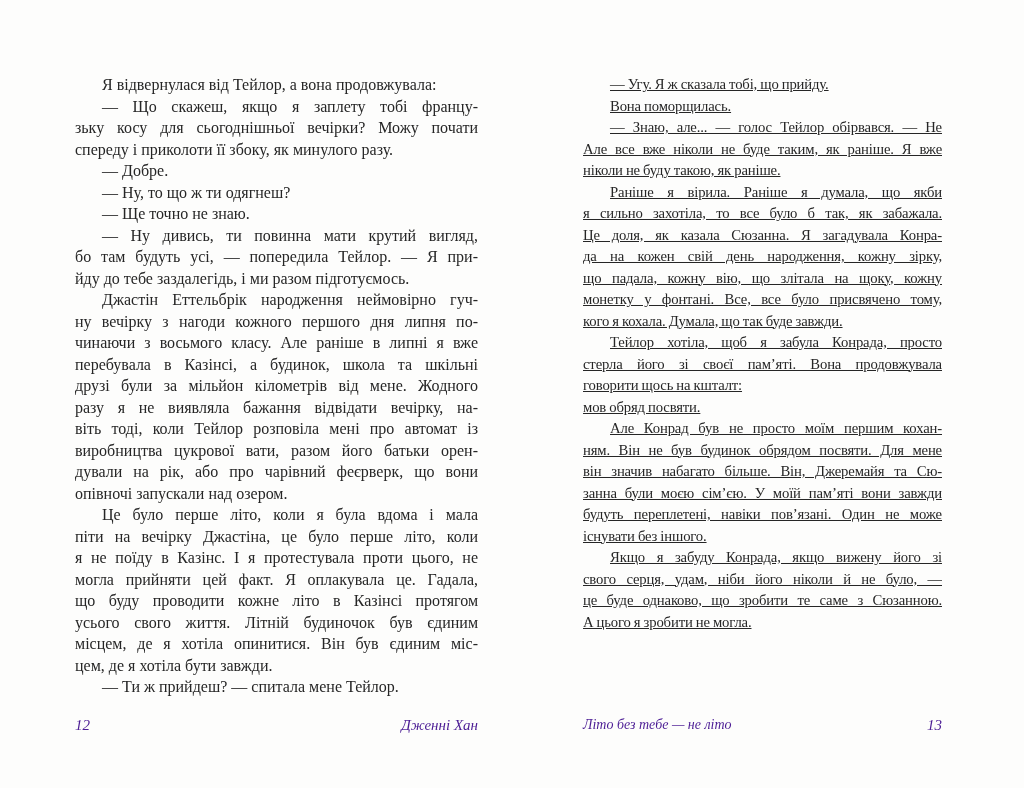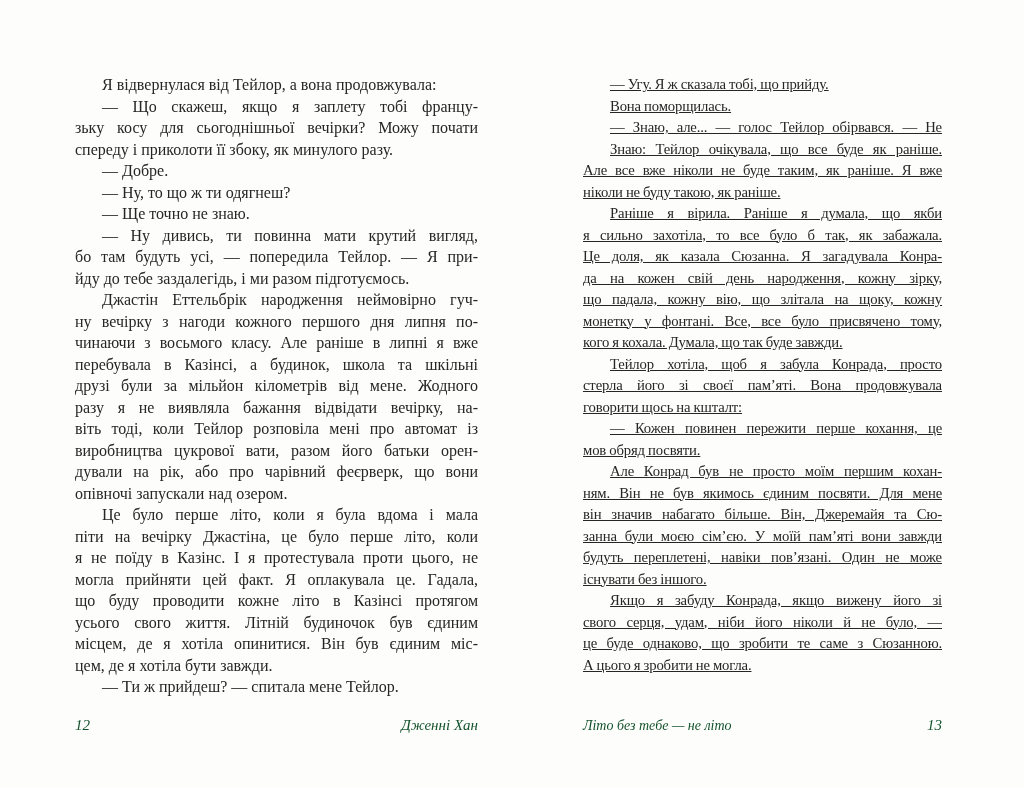--- a/index.html
+++ b/index.html
@@ -33,24 +33,24 @@
     text-align-last:justify;
     white-space:normal;
   }
   .line.first{text-indent:27px;}
   .line.last{text-align-last:left;}
   .footer{
     position:absolute;
     top:717px;
     display:flex;
     justify-content:space-between;
-    align-items:flex-end;
+    align-items:flex-start;
     font-style:italic;
     font-size:15px;
-    color:#14532d;
+    color:#4c1d95;
   }
   .footer-left{left:75px;width:403px;}
   .footer-right{left:583px;width:359px;font-size:14px;}
   .pagenum{font-size:15px;}
 </style>
 </head>
 <body>
 
 <div class="page page-left">
   <div class="page-text" id="left-text">
@@ -88,37 +88,35 @@
     <span class="pagenum">12</span>
     <span>Дженні Хан</span>
   </div>
 </div>
 
 <div class="page page-right">
   <div class="page-text" id="right-text">
       <div class="line first last">— Угу. Я ж сказала тобі, що прийду.</div>
       <div class="line first last">Вона поморщилась.</div>
       <div class="line first">— Знаю, але... — голос Тейлор обірвався. — Не</div>
-      <div class="line first">Знаю: Тейлор очікувала, що все буде як раніше.</div>
       <div class="line">Але все вже ніколи не буде таким, як раніше. Я вже</div>
       <div class="line last">ніколи не буду такою, як раніше.</div>
       <div class="line first">Раніше я вірила. Раніше я думала, що якби</div>
       <div class="line">я сильно захотіла, то все було б так, як забажала.</div>
       <div class="line">Це доля, як казала Сюзанна. Я загадувала Конра-</div>
       <div class="line">да на кожен свій день народження, кожну зірку,</div>
       <div class="line">що падала, кожну вію, що злітала на щоку, кожну</div>
       <div class="line">монетку у фонтані. Все, все було присвячено тому,</div>
       <div class="line last">кого я кохала. Думала, що так буде завжди.</div>
       <div class="line first">Тейлор хотіла, щоб я забула Конрада, просто</div>
       <div class="line">стерла його зі своєї пам’яті. Вона продовжувала</div>
       <div class="line last">говорити щось на кшталт:</div>
-      <div class="line first">— Кожен повинен пережити перше кохання, це</div>
       <div class="line last">мов обряд посвяти.</div>
       <div class="line first">Але Конрад був не просто моїм першим кохан-</div>
-      <div class="line">ням. Він не був якимось єдиним посвяти. Для мене</div>
+      <div class="line">ням. Він не був будинок обрядом посвяти. Для мене</div>
       <div class="line">він значив набагато більше. Він, Джеремайя та Сю-</div>
       <div class="line">занна були моєю сім’єю. У моїй пам’яті вони завжди</div>
       <div class="line">будуть переплетені, навіки пов’язані. Один не може</div>
       <div class="line last">існувати без іншого.</div>
       <div class="line first">Якщо я забуду Конрада, якщо вижену його зі</div>
       <div class="line">свого серця, удам, ніби його ніколи й не було, —</div>
       <div class="line">це буде однаково, що зробити те саме з Сюзанною.</div>
       <div class="line last">А цього я зробити не могла.</div>
     </div>
   <div class="footer footer-right">

